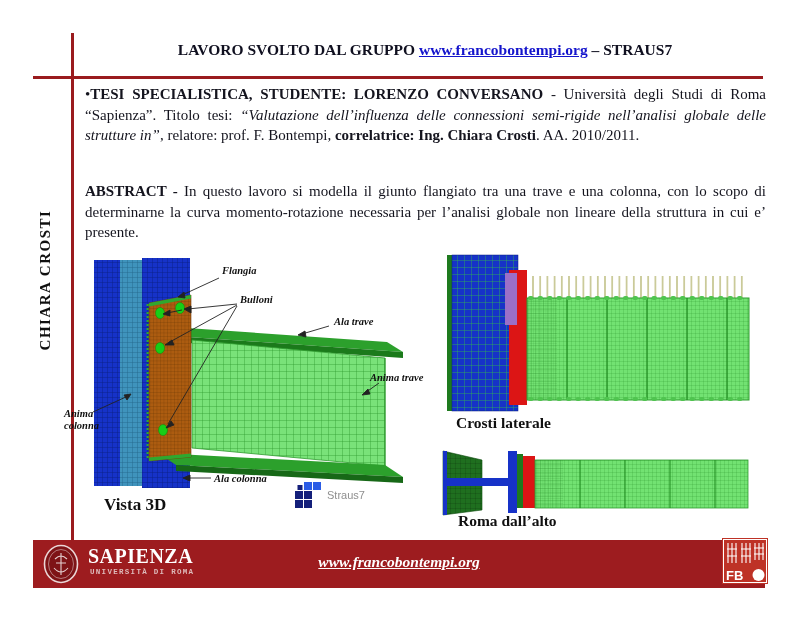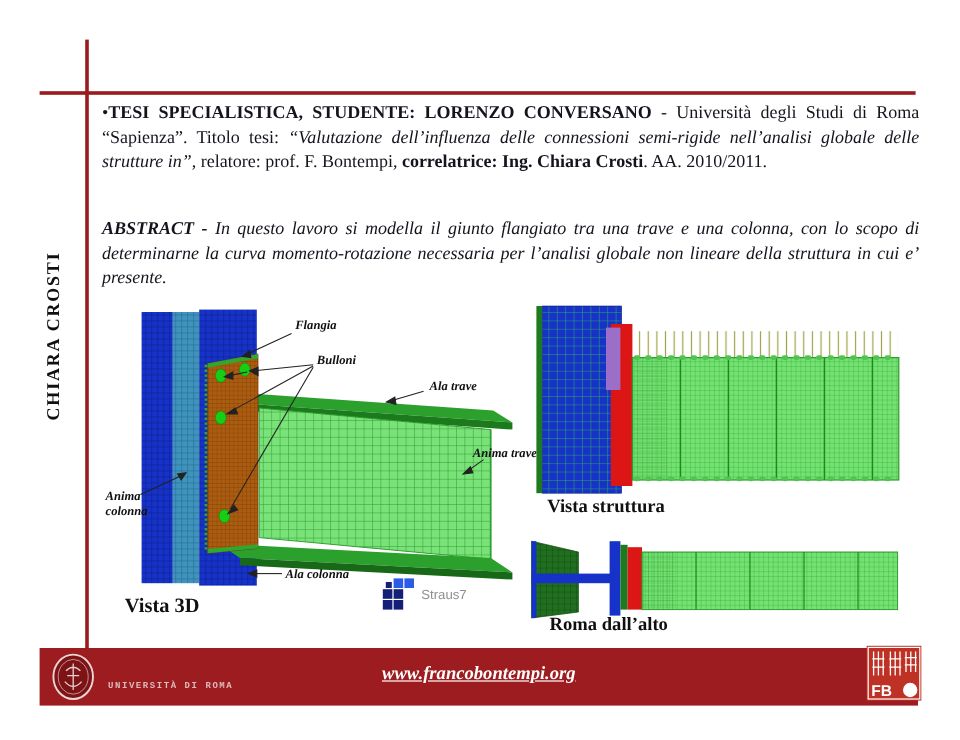--- a/index.html
+++ b/index.html
@@ -9,21 +9,21 @@
   .hline{position:absolute;left:33px;top:76px;width:730px;height:3px;background:#9a1b1e;}
   .header{position:absolute;left:80px;top:41px;width:690px;text-align:center;
           font-weight:bold;font-size:15.5px;color:#101020;white-space:nowrap;}
   .header a{color:#1414cc;text-decoration:underline;cursor:pointer;}
   .sidebar-name{position:absolute;left:-28px;top:270px;width:150px;height:20px;
           transform:rotate(-90deg);text-align:center;font-weight:bold;font-size:15px;
           letter-spacing:1.5px;color:#101010;white-space:nowrap;}
   .para{position:absolute;left:85px;width:681px;text-align:justify;
         font-size:15px;line-height:20.6px;color:#14141e;}
   #thesis{top:84px;}
-  #abstract{top:181px;font-style:italic;}
+  #abstract{top:181px;}
   .fig{position:absolute;}
   .caption{position:absolute;font-weight:bold;color:#101010;white-space:nowrap;}
   #cap3d{left:104px;top:495px;font-size:17px;}
   #capLat{left:456px;top:414px;font-size:15.5px;}
   #capTop{left:458px;top:512px;font-size:15.5px;}
   .figlabel{font-family:"Liberation Serif",serif;font-style:italic;font-weight:bold;
             font-size:10.5px;fill:#101010;}
   .straus-text{font-family:"Liberation Sans",sans-serif;font-size:11px;fill:#8f8f8f;}
   .footer{position:absolute;left:33px;top:540px;width:732px;height:48px;background:#9d1c1f;}
   .sap-emblem{position:absolute;left:8px;top:4px;}
@@ -38,28 +38,29 @@
   .b{font-weight:bold;margin-top:28px;} .i{font-style:italic;}
 </style>
 </head>
 <body>
 
 <div class="page">
 
   <div class="vline"></div>
   <div class="hline"></div>
 
+  <div class="header"><span>LAVORO SVOLTO DAL GRUPPO </span><a>www.francobontempi.org</a><span> – STRAUS7</span></div>
 
   <div class="sidebar-name">CHIARA CROSTI</div>
 
   <div class="para" id="thesis"><span>•</span><span><span class="b">TESI SPECIALISTICA, STUDENTE: LORENZO CONVERSANO</span><span> - Università degli Studi di Roma “Sapienza”. Titolo tesi: </span><span class="i">“Valutazione dell’influenza delle connessioni semi-rigide nell’analisi globale delle strutture in”</span><span>, relatore: prof. F. Bontempi, </span><span class="b">correlatrice: Ing. Chiara Crosti</span><span>. AA. 2010/2011.</span></span></div>
 
   <div class="para" id="abstract"><span><span class="b">ABSTRACT - </span><span>In questo lavoro si modella il giunto flangiato tra una trave e una colonna, con lo scopo di determinarne la curva momento-rotazione necessaria per l’analisi globale non lineare della struttura in cui e’ presente.</span></span></div>
 
-  <div class="fig" style="left:86px;top:252px;">
+  <div class="fig" style="left:62px;top:252px;">
     <svg width="365" height="268" viewBox="0 0 365 268">
       <defs>
         <pattern id="m-blue" width="5" height="5" patternUnits="userSpaceOnUse">
           <rect width="5" height="5" fill="#1632c8"></rect>
             <path d="M0 0H5M0 0V5" stroke="#0a1e80" stroke-width="0.8" fill="none"></path>
         </pattern>
         <pattern id="m-teal" width="5" height="5" patternUnits="userSpaceOnUse">
           <rect width="5" height="5" fill="#3f93bc"></rect>
             <path d="M0 0H5M0 0V5" stroke="#1f6488" stroke-width="0.8" fill="none"></path>
         </pattern>
@@ -172,21 +173,21 @@
       <rect x="62" y="20" width="12" height="52" fill="#9b6fc8"></rect>
       <g>
         <rect x="84" y="45" width="222" height="102" fill="url(#pl-beam)" stroke="#2e9b2e" stroke-width="1"></rect>
         <rect x="84" y="45" width="30" height="102" fill="url(#pl-fine)"></rect>
         <path d="M124 45V147M164 45V147M204 45V147M244 45V147M284 45V147" stroke="#1e8a1e" stroke-width="1.2" fill="none"></path>
         <line x1="87" y1="45" x2="305" y2="45" stroke="#4fc44f" stroke-width="4" stroke-dasharray="1.5 8" stroke-linecap="round"></line>
         <line x1="87" y1="146" x2="305" y2="146" stroke="#4fc44f" stroke-width="4" stroke-dasharray="1.5 8" stroke-linecap="round"></line>
       </g>
     </svg>
   </div>
-  <div class="caption" id="capLat">Vista struttura</div>
+  <div class="caption" id="capLat">Crosti laterale</div>
 
   <div class="fig" style="left:440px;top:448px;">
     <svg width="315" height="68" viewBox="0 0 315 68">
       <defs>
         <pattern id="pt-dk" width="5" height="5" patternUnits="userSpaceOnUse">
           <rect width="5" height="5" fill="#1f6f1f"></rect>
             <path d="M0 0H5M0 0V5" stroke="rgba(0,0,0,0.35)" stroke-width="0.7" fill="none"></path>
         </pattern>
         <pattern id="pt-beam" width="4" height="4" patternUnits="userSpaceOnUse">
           <rect width="4" height="4" fill="#72e272"></rect>
@@ -212,20 +213,21 @@
     </svg>
   </div>
   <div class="caption" id="capTop">Roma dall’alto</div>
 
   <div class="footer">
     <svg class="sap-emblem" width="40" height="40" viewBox="0 0 40 40">
       <ellipse cx="20" cy="20" rx="16.5" ry="18.5" fill="#7e1316" stroke="#ebd6d6" stroke-width="1.6"></ellipse>
       <ellipse cx="20" cy="20" rx="12.5" ry="14.5" fill="none" stroke="rgba(255,255,255,0.55)" stroke-width="0.8"></ellipse>
       <path d="M20 9 V31 M14 15 Q20 9 26 15 M13 24 Q20 32 27 24 M15 19 H25" stroke="rgba(255,255,255,0.8)" stroke-width="1.1" fill="none"></path>
     </svg>
+    <div class="sap-name">SAPIENZA</div>
     <div class="sap-sub">UNIVERSITÀ DI ROMA</div>
     <div class="footer-link"><a>www.francobontempi.org</a></div>
     <svg class="fb-stamp" viewBox="0 0 46 46">
       <rect x="0" y="0" width="46" height="46" fill="#be3226"></rect>
       <rect x="1.5" y="1.5" width="43" height="43" fill="none" stroke="#ffffff" stroke-width="1"></rect>
       <g stroke="#ffffff" stroke-width="1.1" fill="none">
         <path d="M6 5V25 M10 5V25 M14 5V25 M5 11H15 M5 18H15"></path>
         <path d="M20 5V25 M24 5V25 M28 5V25 M19 11H29 M19 18H29"></path>
         <path d="M33 5V22 M37 5V22 M41 5V22 M32 10H42 M32 16H42"></path>
       </g>

